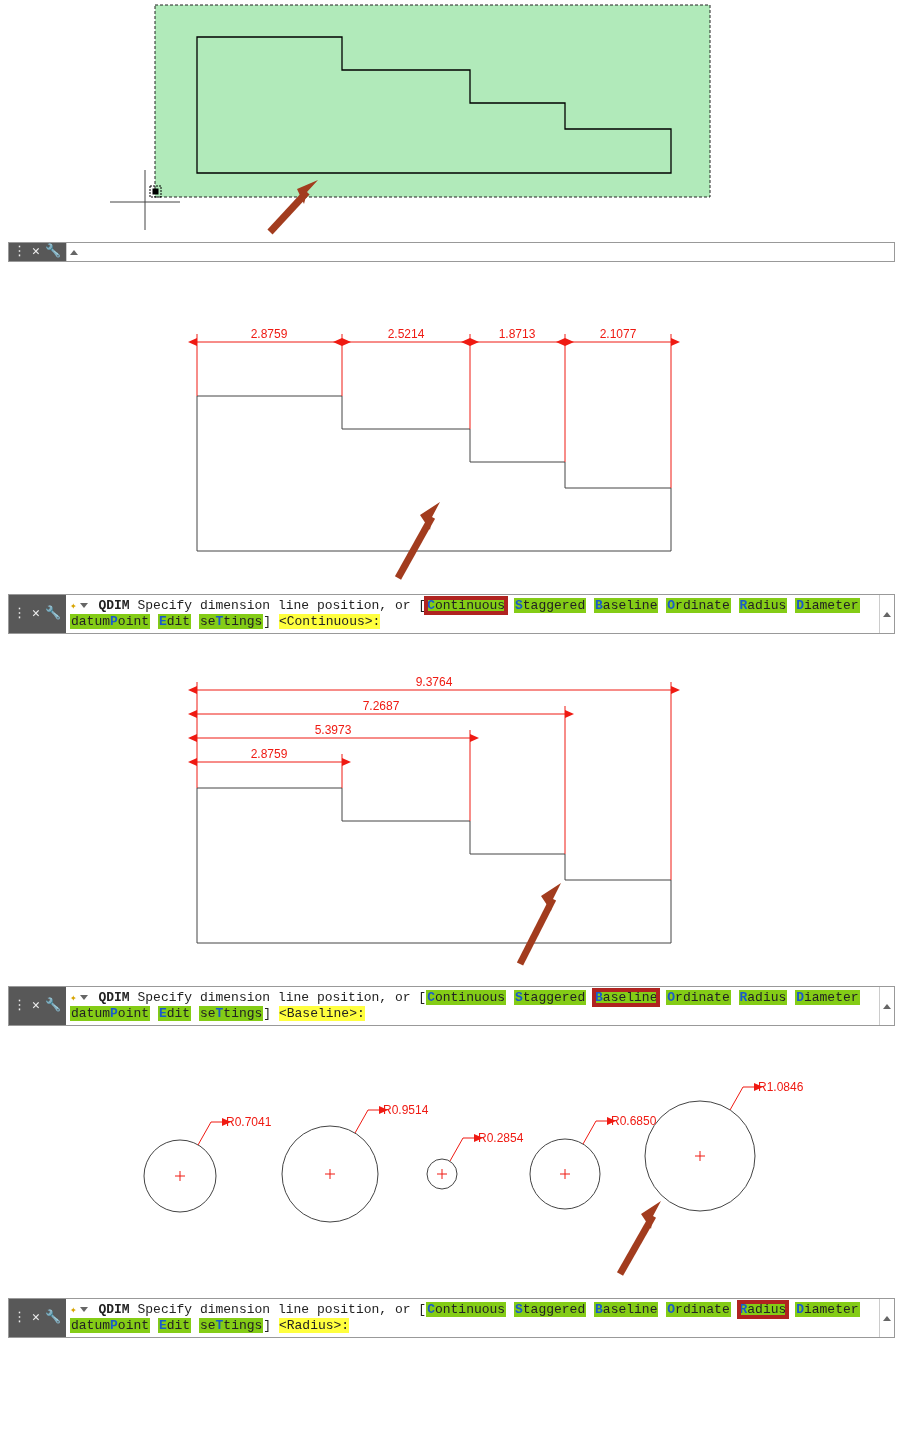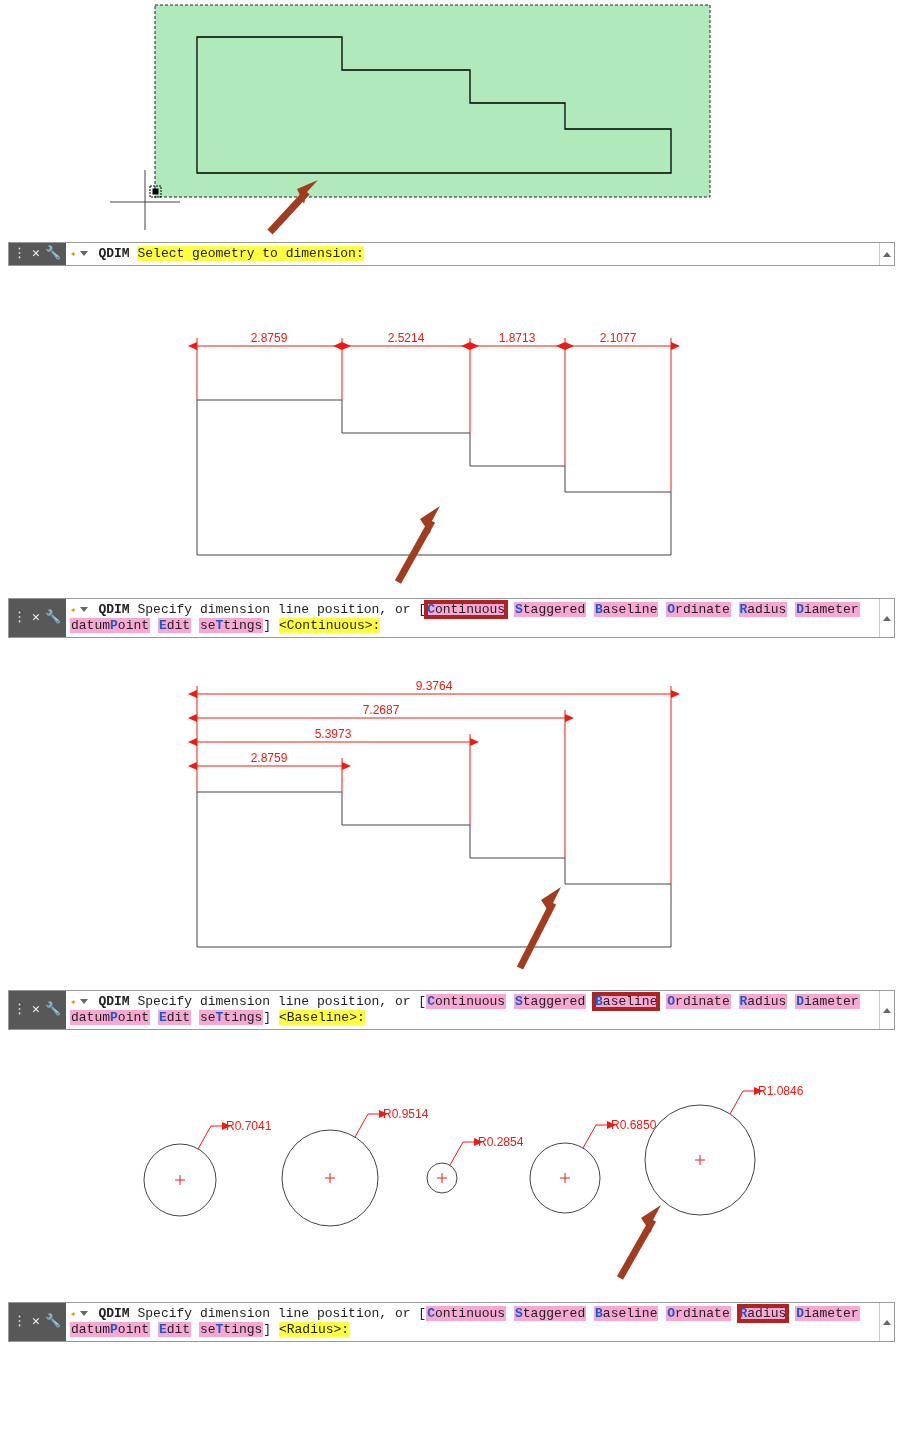--- a/index.html
+++ b/index.html
@@ -4,21 +4,21 @@
 <style>
   html,body{margin:0;padding:0;background:#fff;font-family:"Consolas","Courier New",monospace;font-size:12px;color:#222;}
   .panel{position:relative;margin:0 0 30px 0;}
   svg{display:block;}
   .cmdrow{display:flex;align-items:stretch;border:1px solid #999;background:#fff;margin:2px 8px 0 8px;}
   .toolbox{display:flex;align-items:center;background:#585858;color:#eee;padding:0 4px;gap:6px;}
   .toolbox span{display:inline-block;line-height:18px;font-size:13px;}
   .cmdtext{flex:1;padding:3px 6px 3px 4px;font-family:"Consolas","Courier New",monospace;font-size:13px;line-height:16px;white-space:normal;}
   .cmdtext .cmdname{font-weight:bold;}
   .cmdtext .hl{background:#ffff3f;}
-  .cmdtext .opt{background:#f9a8d4;padding:0 1px;}
+  .cmdtext .opt{background:#84cc16;padding:0 1px;}
   .cmdtext .key{color:#1a5acb;font-weight:bold;}
   .redbox{outline:4px solid #b02320;outline-offset:-2px;padding:0 1px;}
   .caret{display:inline-block;width:0;height:0;border-left:4px solid transparent;border-right:4px solid transparent;border-top:5px solid #666;vertical-align:middle;margin:0 3px;}
   .star{color:#d8a400;font-size:11px;}
   .endcaret{width:14px;display:flex;align-items:center;justify-content:center;border-left:1px solid #ccc;}
   .endcaret span{display:inline-block;width:0;height:0;border-left:4px solid transparent;border-right:4px solid transparent;border-bottom:5px solid #666;}
   .dimtxt{font-family:Arial,sans-serif;font-size:12px;fill:#ef1a12;}
   .dimline{stroke:#ef1a12;stroke-width:1;fill:none;}
   .geom{stroke:#000;stroke-width:1.3;fill:none;}
   .geom2{stroke:#444;stroke-width:1;fill:none;}
@@ -55,25 +55,20 @@
 
   <line x1="270" y1="232" x2="307" y2="192" class="bigarrow"></line>
   <path d="M307 192 L318 180 L297 189 L304 204 Z" class="bigarrowhead"></path>
 </svg>
 
 <div class="cmdrow">
   <div class="toolbox">
     <span>⋮</span>
     <span>✕</span>
     <span>🔧</span>
-  </div>
-  <div class="cmdtext">
-    <span class="star">✦</span><span class="caret"></span>
-    <span class="cmdname">QDIM</span>
-    <span class="hl">Select geometry to dimension:</span>
   </div>
   <div class="endcaret">
         <span></span>
       </div>
 </div>
 </div>
 
 <div class="panel">
 <svg width="903" height="300">
 

